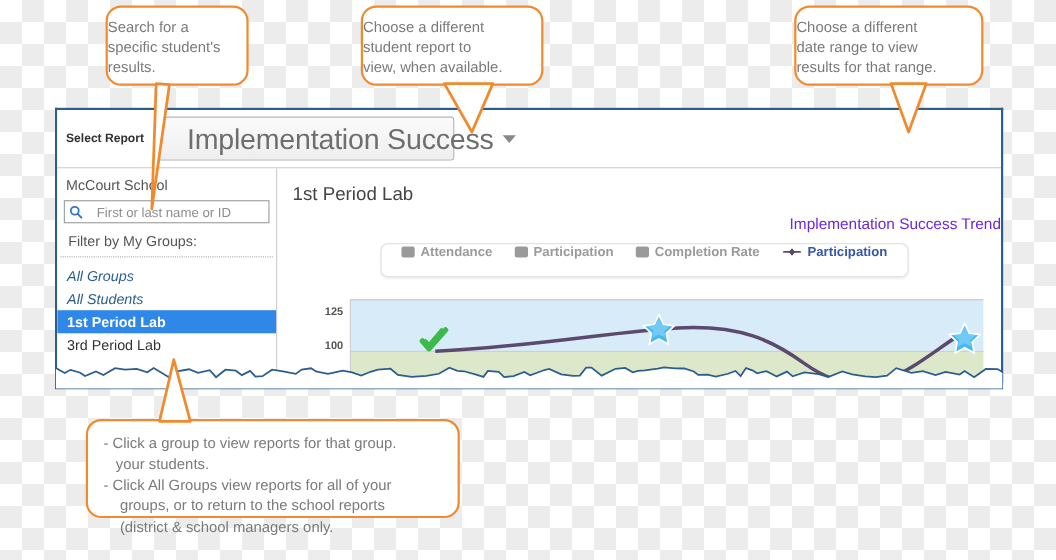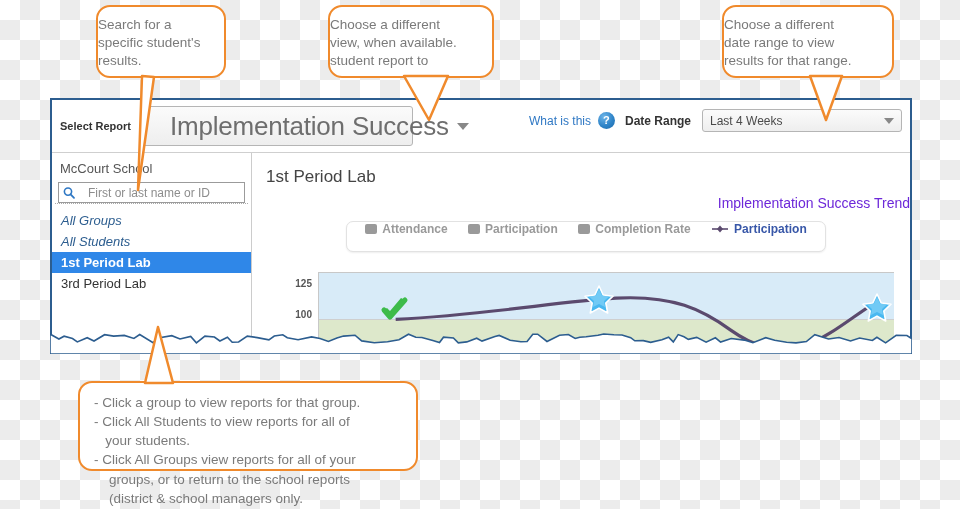--- a/index.html
+++ b/index.html
@@ -326,44 +326,36 @@
 <div id="app-window">
 
   <div id="app-header">
     <div id="select-report-label">Select Report</div>
 
     <div id="report-dropdown" class="dropdown">
       <span class="dd-text">Implementation Success</span>
       <span class="caret"></span>
     </div>
 
-    <div id="header-right">
-      <span id="what-is-this">What is this</span>
-      <span id="help-icon">?</span>
-      <span id="date-range-label">Date Range</span>
-      <div id="date-range-dropdown" class="dropdown">
-        <span class="dd-text">Last 4 Weeks</span>
-        <span class="caret small"></span>
-      </div>
-    </div>
   </div>
 
   <div id="app-body">
 
     <div id="sidebar">
       <div id="school-name">McCourt School</div>
 
       <div id="search-wrap">
         <svg id="search-icon" width="14" height="14" viewBox="0 0 14 14">
           <circle cx="6" cy="5.6" r="3.6" fill="none" stroke="#2f78c4" stroke-width="1.6"></circle>
           <line x1="8.6" y1="8.4" x2="12" y2="11.8" stroke="#2f78c4" stroke-width="1.8" stroke-linecap="round"></line>
         </svg>
         <input id="search-input" type="text" placeholder="First or last name or ID" style="">
       </div>
 
+      <div id="filter-label">Filter by My Groups:</div>
       <div id="filter-divider"></div>
 
       <div class="group-item italic">All Groups</div>
       <div class="group-item italic">All Students</div>
       <div class="group-item selected">1st Period Lab</div>
       <div class="group-item plain">3rd Period Lab</div>
     </div>
 
     <div id="main-content">
       <div id="report-title">1st Period Lab</div>
@@ -433,39 +425,38 @@
   <div class="line">Search for a</div>
   <div class="line">specific student's</div>
   <div class="line">results.</div>
 </div>
 <svg class="tail-svg" style="left:120px;top:72px;width:70px;height:130px" width="70" height="130">
   <path d="M 22,4 L 18,118 L 34,5 Z" fill="#ffffff" stroke="#f08a2c" stroke-width="2.5" stroke-linejoin="round"></path>
 </svg>
 
 <div class="callout" id="callout-report">
   <div class="line">Choose a different</div>
+  <div class="line">student report to</div>
   <div class="line">view, when available.</div>
-  <div class="line">student report to</div>
 </div>
 <svg class="tail-svg" style="left:398px;top:72px;width:60px;height:55px" width="60" height="55">
   <path d="M 6,4 L 31,48 L 50,4 Z" fill="#ffffff" stroke="#f08a2c" stroke-width="2.5" stroke-linejoin="round"></path>
 </svg>
 
 <div class="callout" id="callout-date">
   <div class="line">Choose a different</div>
   <div class="line">date range to view</div>
   <div class="line">results for that range.</div>
 </div>
 <svg class="tail-svg" style="left:802px;top:72px;width:60px;height:55px" width="60" height="55">
   <path d="M 8,4 L 24,48 L 40,4 Z" fill="#ffffff" stroke="#f08a2c" stroke-width="2.5" stroke-linejoin="round"></path>
 </svg>
 
 <div class="callout" id="callout-groups">
   <div class="line">- Click a group to view reports for that group.</div>
-  <div class="line">- Click All Students to view reports for all of</div>
   <div class="line">   your students.</div>
   <div class="line">- Click All Groups view reports for all of your</div>
   <div class="line">    groups, or to return to the school reports</div>
   <div class="line">    (district &amp; school managers only.</div>
 </div>
 <svg class="tail-svg" style="left:140px;top:325px;width:50px;height:62px" width="50" height="62">
   <path d="M 18,2 L 5,58 L 33,58 Z" fill="#ffffff" stroke="#f08a2c" stroke-width="2.5" stroke-linejoin="round"></path>
 </svg>
 
 </body></html>

